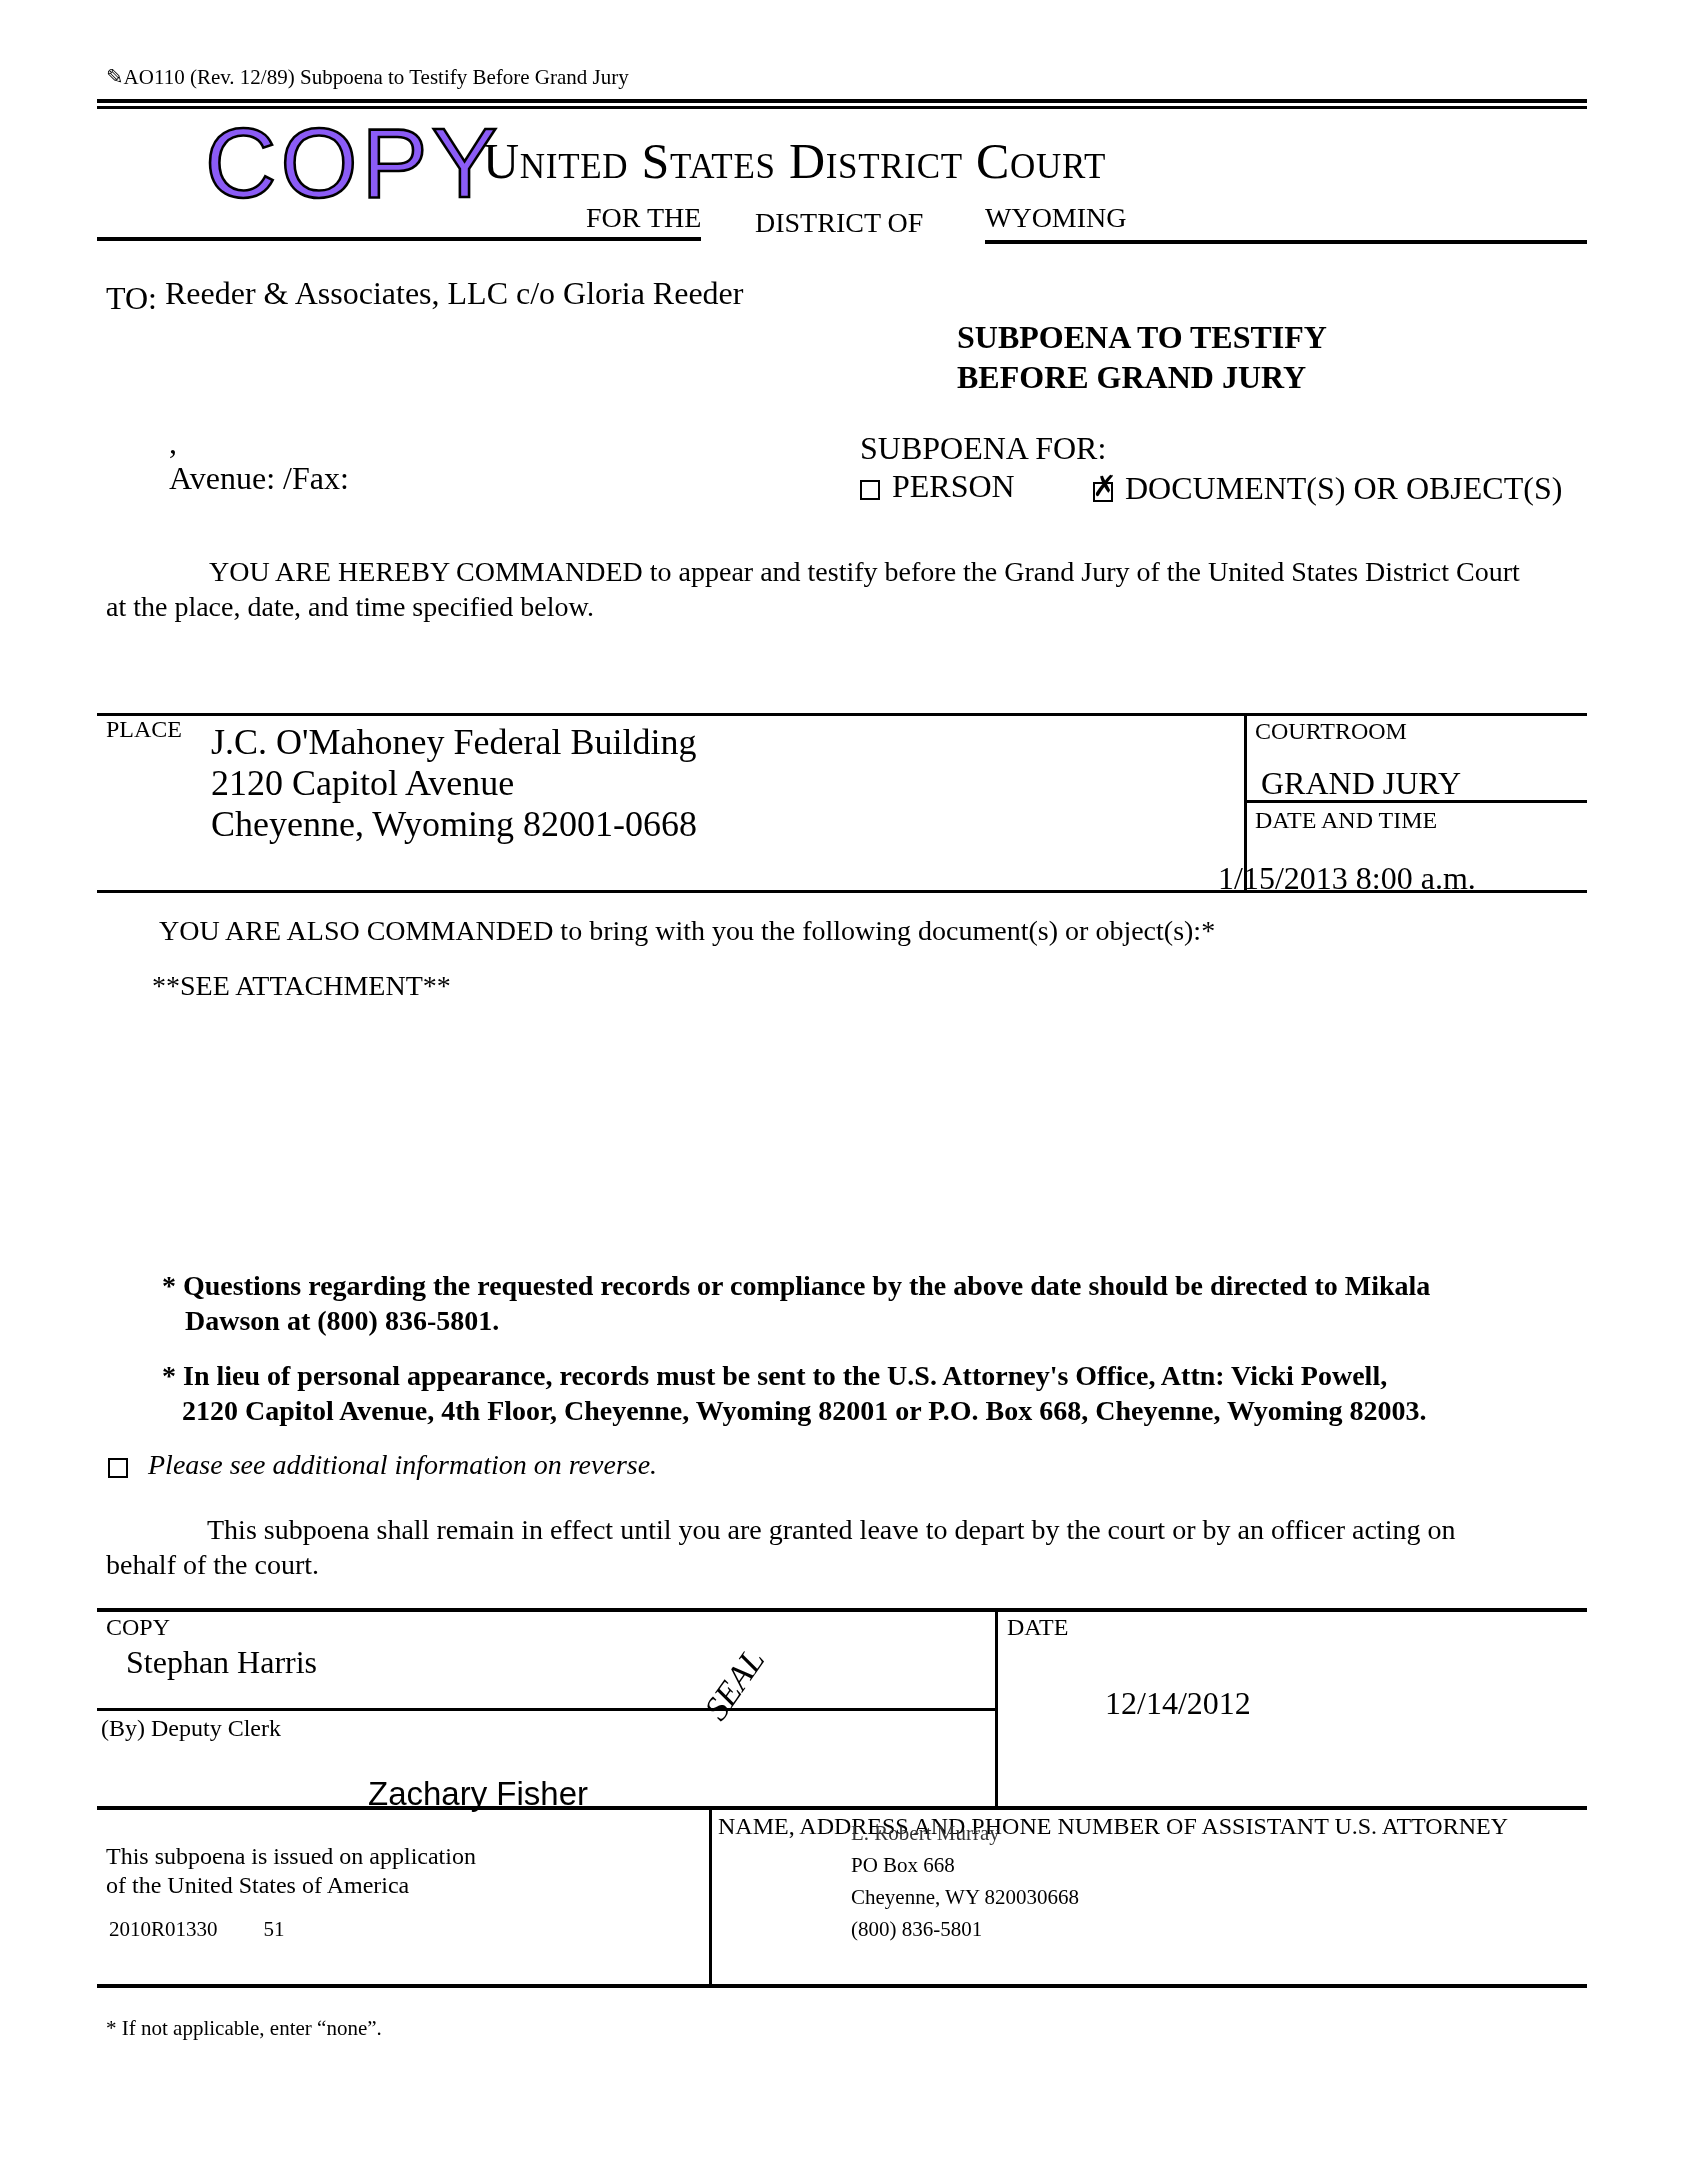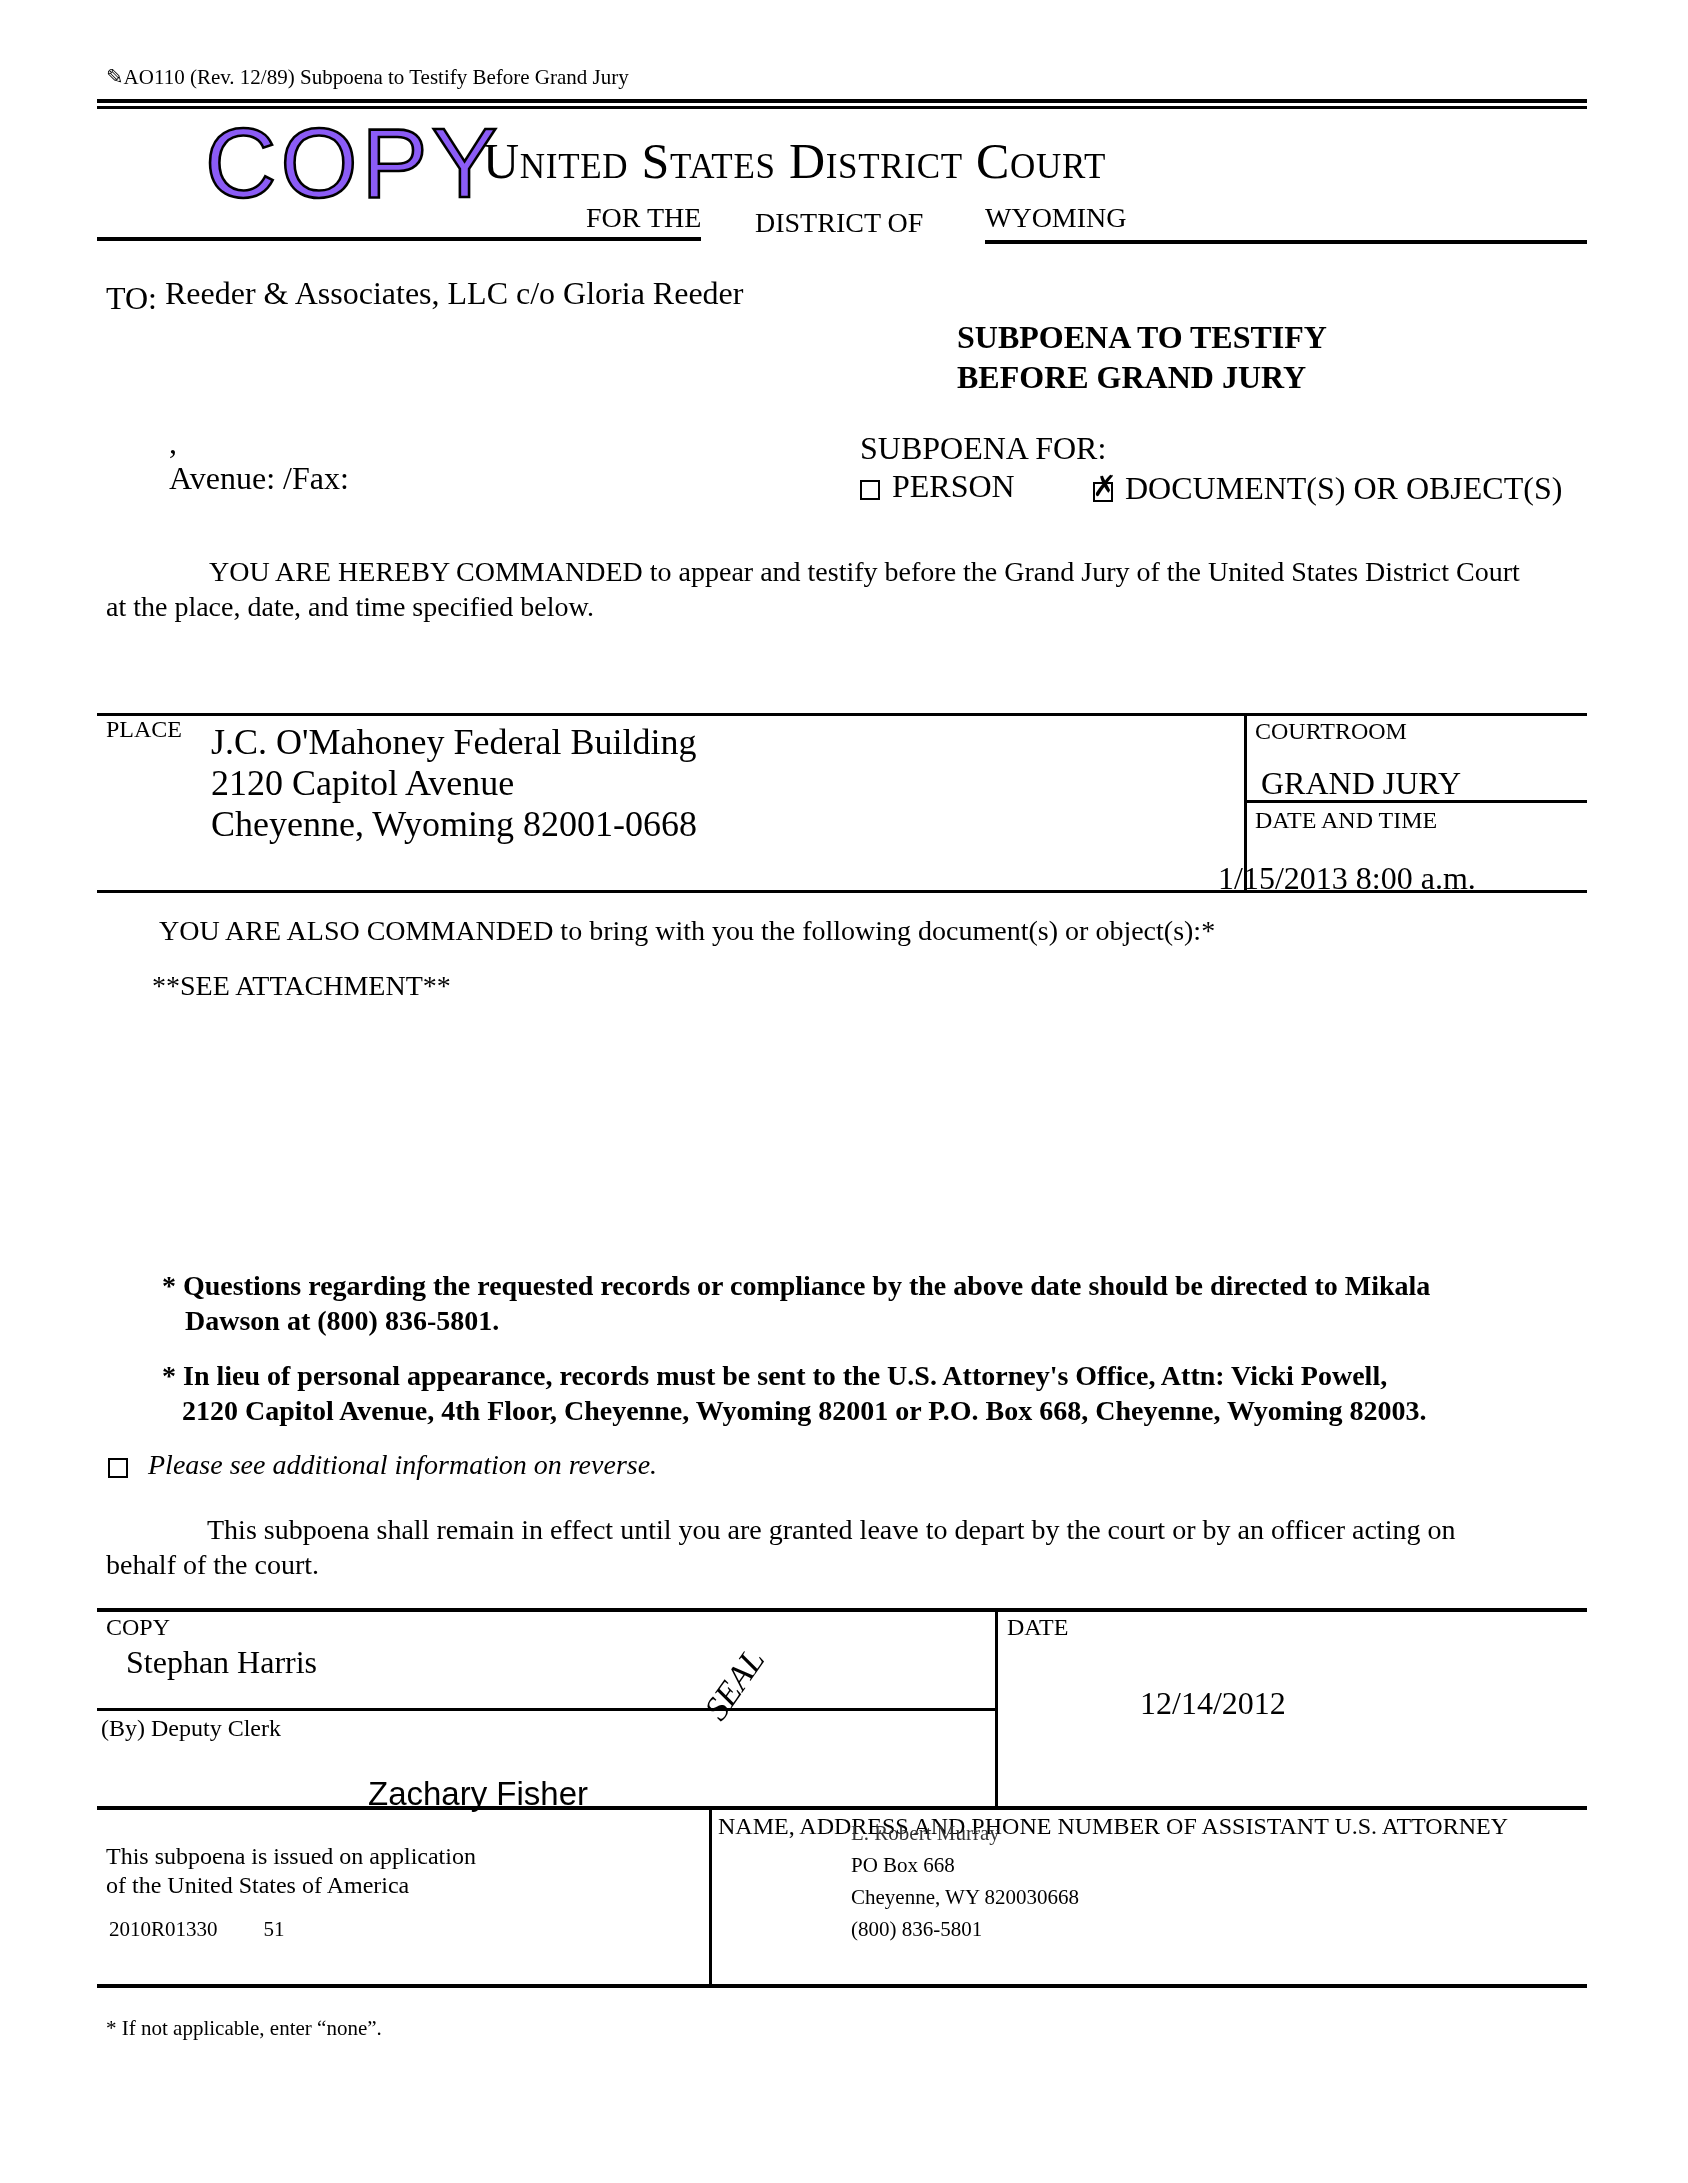--- a/index.html
+++ b/index.html
@@ -95,21 +95,21 @@
 <div class="vrule" style="left:709px;top:1806px;height:180px;"></div>
 <div class="rule" style="left:97px;top:1984px;width:1490px;height:4px;"></div>
 
 <div class="abs label" style="left:106px;top:1614px;">COPY</div>
 <div class="abs val" style="left:126px;top:1644px;">Stephan Harris</div>
 <div class="abs seal" style="left:728px;top:1689px;">SEAL</div>
 <div class="abs label" style="left:101px;top:1715px;">(By) Deputy Clerk</div>
 <div class="abs sig" style="left:368px;top:1775px;">Zachary Fisher</div>
 
 <div class="abs label" style="left:1007px;top:1614px;">DATE</div>
-<div class="abs val" style="left:1105px;top:1685px;margin-left:35px;">12/14/2012</div>
+<div class="abs val" style="left:1105px;top:1685px;">12/14/2012</div>
 
 <div class="abs label" style="left:106px;top:1843px;">This subpoena is issued on application</div>
 <div class="abs label" style="left:106px;top:1872px;">of the United States of America</div>
 <div class="abs small" style="left:109px;top:1917px;">
   <span>2010R01330</span><span style="display:inline-block;width:46px;"></span><span>51</span>
 </div>
 
 <div class="abs label" style="left:718px;top:1813px;">NAME, ADDRESS AND PHONE NUMBER OF ASSISTANT U.S. ATTORNEY</div>
 <div class="abs small" style="left:851px;top:1821px;color:#333;">L. Robert Murray</div>
 <div class="abs small" style="left:851px;top:1853px;">PO Box 668</div>

